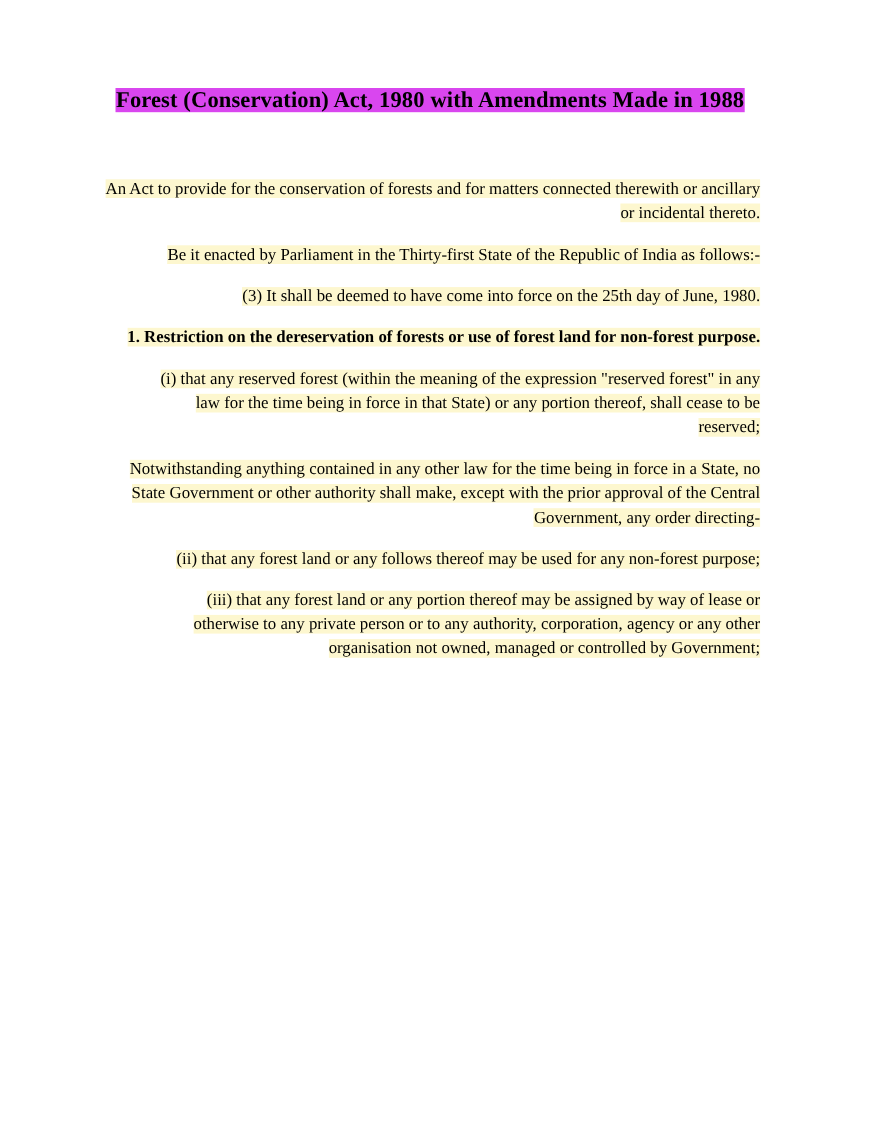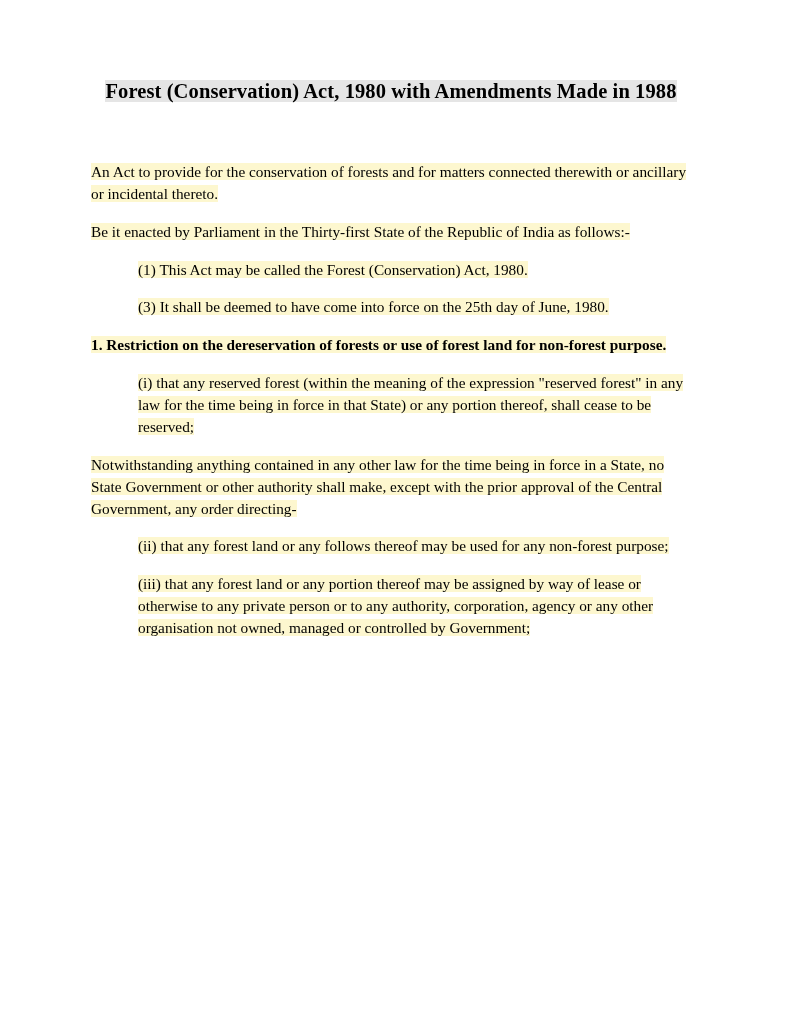--- a/index.html
+++ b/index.html
@@ -24,27 +24,27 @@
   }
   .doc-title {
     font-size: 20.5px;
     font-weight: bold;
     text-align: center;
     line-height: 1.32;
     margin: 0 0 0 0;
     letter-spacing: 0.1px;
   }
   .doc-title .hl {
-    background: #e5e5e5;
+    background: #d946ef;
   }
   .para {
     font-size: 15.3px;
     line-height: 1.43;
     margin: 0;
-    text-align: left;
+    text-align: right;
   }
   .hl {
     background: #fdf7cf;
     box-decoration-break: clone;
     -webkit-box-decoration-break: clone;
   }
   .block {
     margin-bottom: 16px;
   }
   .bold {
@@ -70,23 +70,20 @@
 
   <p class="para block">
     <span class="hl">An Act to provide for the conservation of forests and for matters connected therewith or ancillary or incidental thereto.</span>
   </p>
 
   <p class="para block">
     <span class="hl">Be it enacted by Parliament in the Thirty-first State of the Republic of India as follows:-</span>
   </p>
 
 
-  <p class="para block indent">
-    <span class="hl">(1) This Act may be called the Forest (Conservation) Act, 1980.</span>
-  </p>
 
 
   <p class="para block indent">
     <span class="hl">(3) It shall be deemed to have come into force on the 25th day of June, 1980.</span>
   </p>
 
   <p class="para block bold">
     <span class="hl">1. Restriction on the dereservation of forests or use of forest land for non-forest purpose.</span>
   </p>
 

